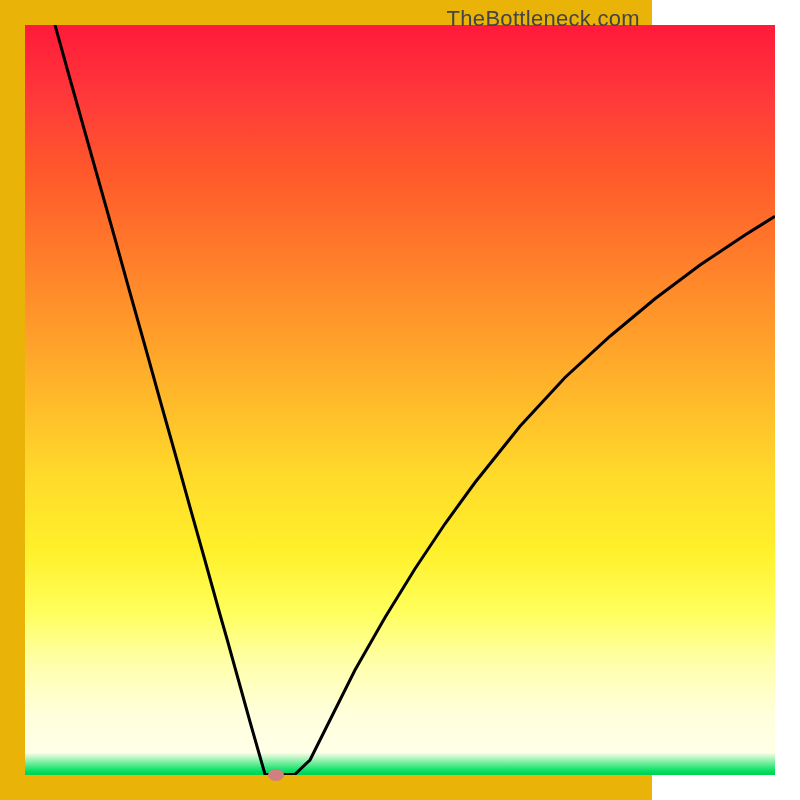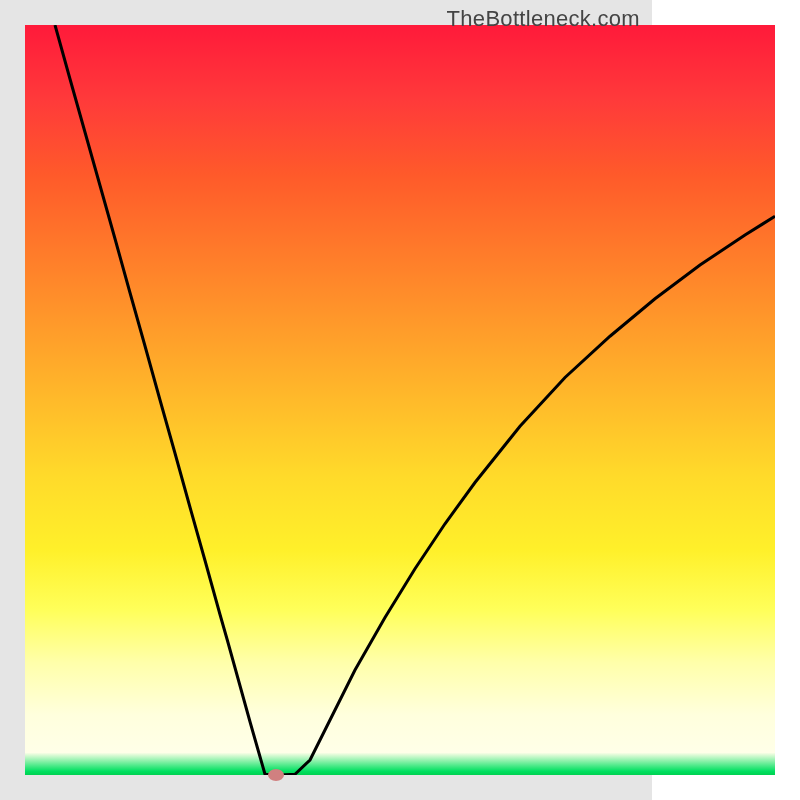--- a/index.html
+++ b/index.html
@@ -1,17 +1,17 @@
 <!DOCTYPE html>
 <html><head>
 <meta charset="utf-8">
 <style>
   * { margin: 0; padding: 0; box-sizing: border-box; }
   body { width: 800px; height: 800px; overflow: hidden; font-family: Arial, sans-serif; }
-  .container { width: 652px; height: 800px; position: relative; background: #e5e5e5; }
+  .container { width: 652px; height: 800px; position: relative; background: #eab308; }
   .plot-area {
     position: absolute;
     left: 25px;
     top: 25px;
     width: 750px;
     height: 750px;
     background: linear-gradient(to bottom,
       #ff1a3a 0%,
       #ff3a3a 10%,
       #ff5a2a 20%,

